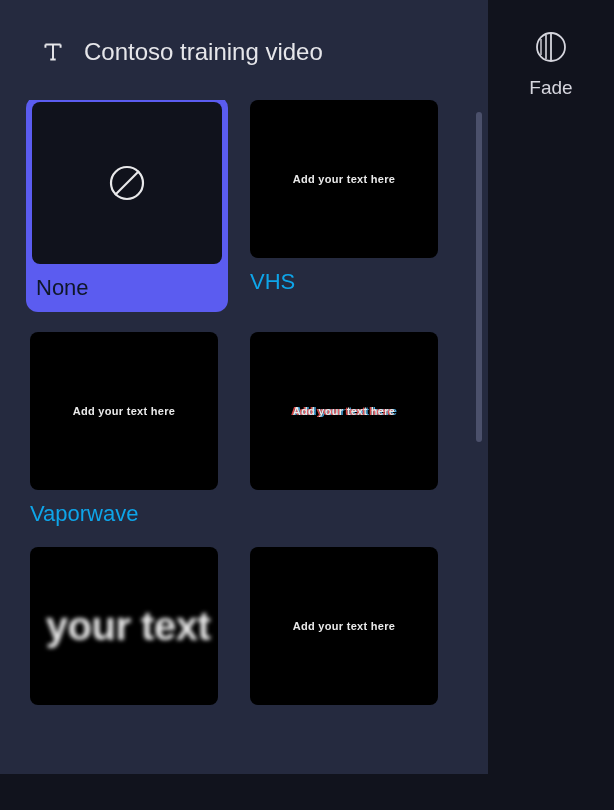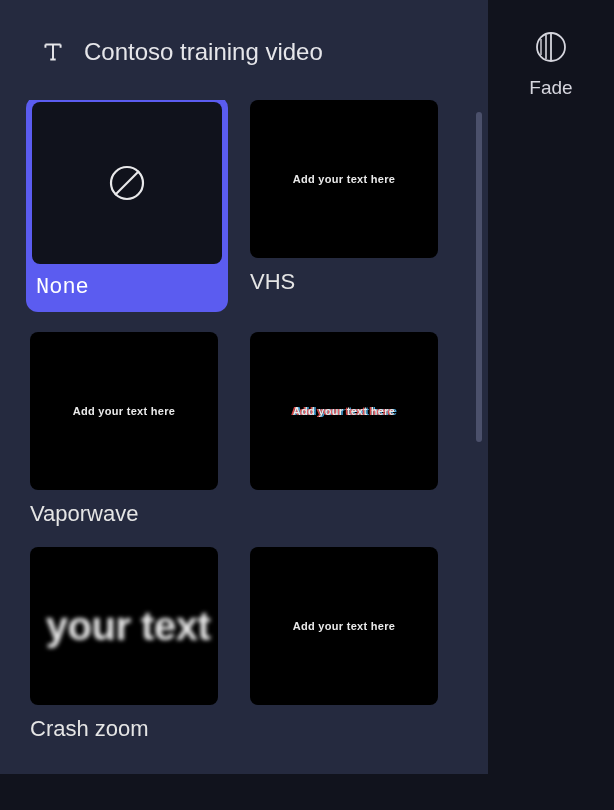--- a/index.html
+++ b/index.html
@@ -64,29 +64,28 @@
       padding: 6px 6px 10px 6px;
       margin: -4px -4px 0 -4px;
       width: 202px;
     }
     .card.selected .thumb {
       background: #10121c;
       width: 190px;
       height: 162px;
     }
     .card-label {
-      color: #e5e5e5;
+      color: #0ea5e9;
       font-size: 22px;
       font-weight: 400;
       line-height: 1.25;
     }
     .card.selected .card-label {
-      color: #ffffff;
+      color: #0f172a;
       padding-left: 4px;
-      font-family: Liberation Mono, monospace;
     }
     .thumb-text {
       color: #eaeaea;
       font-size: 11px;
       font-weight: 700;
       letter-spacing: 0.3px;
     }
     .thumb-text.zoom {
       font-size: 40px;
       font-weight: 800;
@@ -178,21 +177,20 @@
       <div class="card">
         <div class="thumb">
           <span class="thumb-text chrom">Add your text here</span>
         </div>
       </div>
 
       <div class="card">
         <div class="thumb">
           <span class="thumb-text zoom">your text</span>
         </div>
-        <div class="card-label">Crash zoom</div>
       </div>
 
       <div class="card">
         <div class="thumb">
           <span class="thumb-text">Add your text here</span>
         </div>
       </div>
 
     </div>
   </div>

